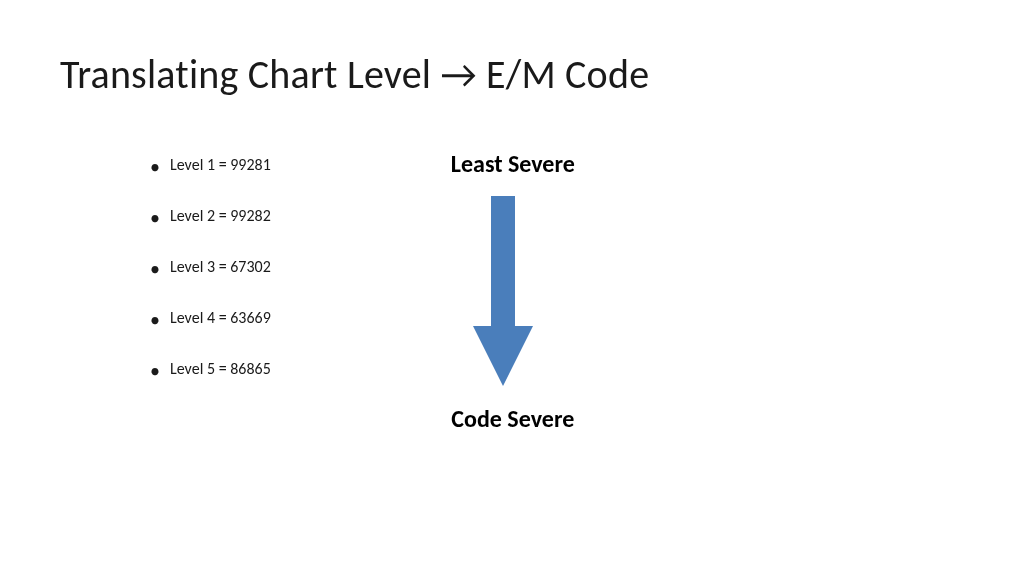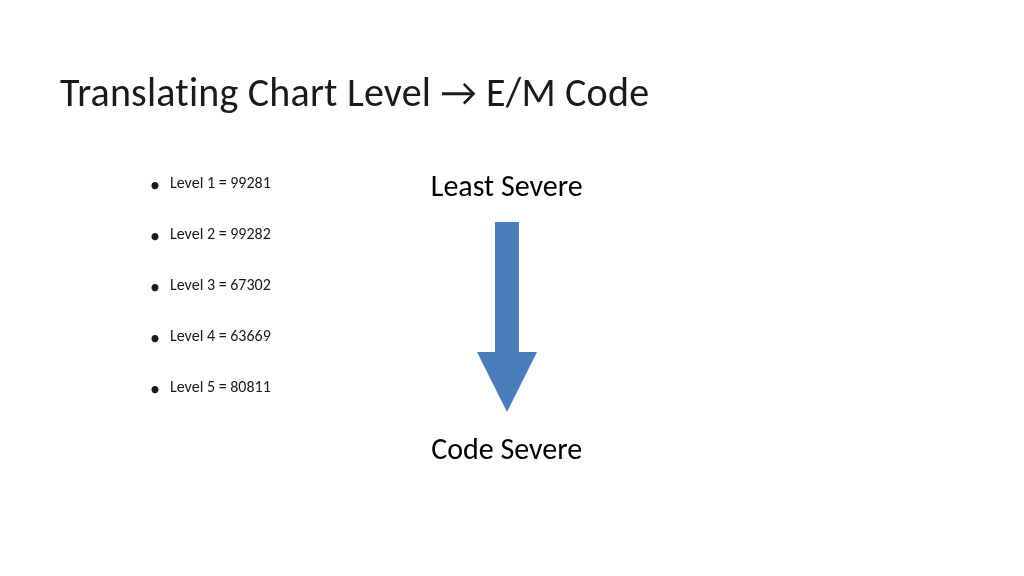--- a/index.html
+++ b/index.html
@@ -8,21 +8,21 @@
       height: 576px;
       background: #ffffff;
       font-family: Calibri, "Segoe UI", Arial, sans-serif;
       color: #000000;
       position: relative;
       overflow: hidden;
     }
     .slide {
       width: 100%;
       height: 100%;
-      padding: 68px 60px;
+      padding: 50px 60px;
     }
     .title {
       font-size: 40px;
       font-weight: 400;
       color: #1a1a1a;
       margin-bottom: 50px;
       letter-spacing: 0.2px;
     }
     .content {
       display: flex;
@@ -48,43 +48,44 @@
       top: 0;
       font-size: 20px;
     }
     .severity {
       display: flex;
       flex-direction: column;
       align-items: center;
       padding-left: 60px;
     }
     .severity-label {
-      font-size: 30px;
-      font-weight: 400;
+      font-size: 24px;
+      font-weight: 700;
       color: #000;
+      margin-left: 20px;
     }
     .arrow-wrap {
       margin: 18px 0 14px 0;
     }
   </style>
 </head>
 <body>
 
 <div class="slide">
   <h1 class="title">
     <span>Translating Chart Level </span><span>→</span><span> E/M Code</span>
   </h1>
 
   <div class="content">
     <ul class="level-list">
       <li>Level 1 = 99281</li>
       <li>Level 2 = 99282</li>
       <li>Level 3 = 67302</li>
       <li>Level 4 = 63669</li>
-      <li>Level 5 = 80811</li>
+      <li>Level 5 = 86865</li>
     </ul>
 
     <div class="severity">
       <div class="severity-label">Least Severe</div>
       <div class="arrow-wrap">
         <svg width="60" height="190" viewBox="0 0 60 190">
           <polygon points="18,0 42,0 42,130 60,130 30,190 0,130 18,130" fill="#4A7EBB"></polygon>
         </svg>
       </div>
       <div class="severity-label">Code Severe</div>

